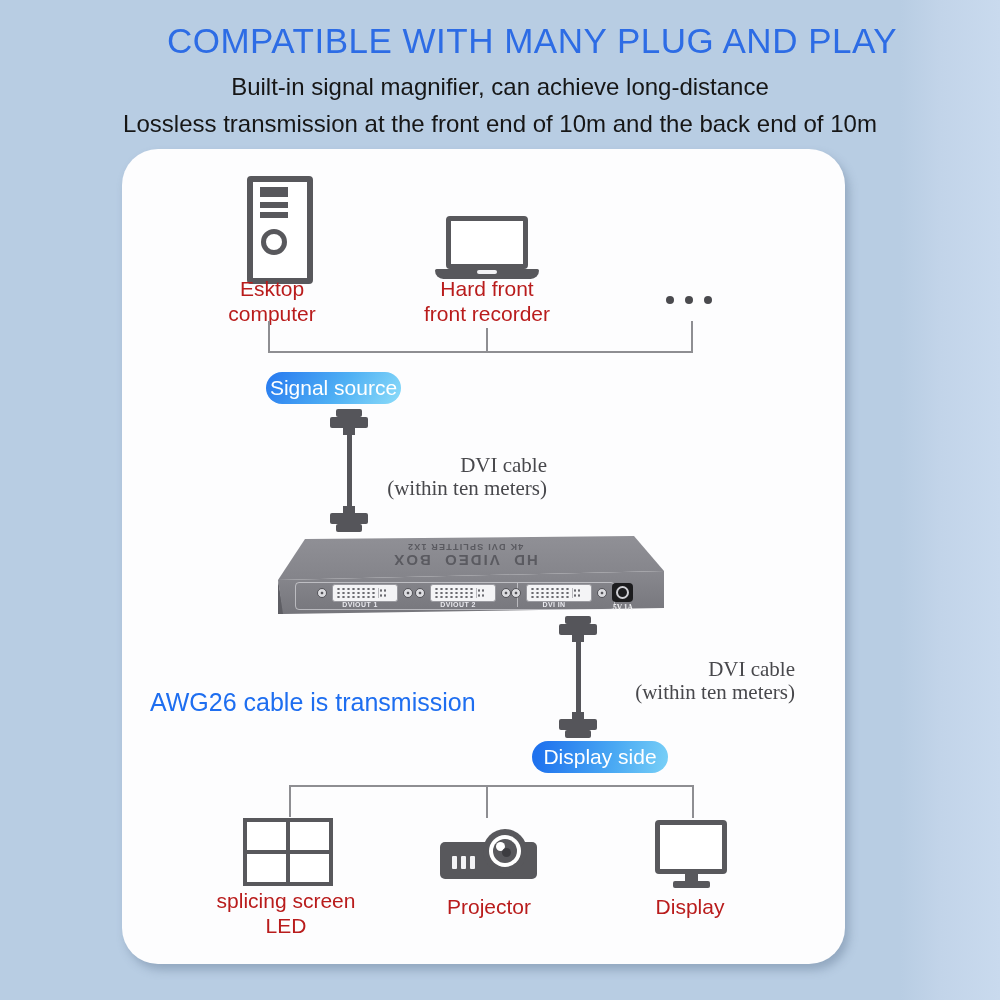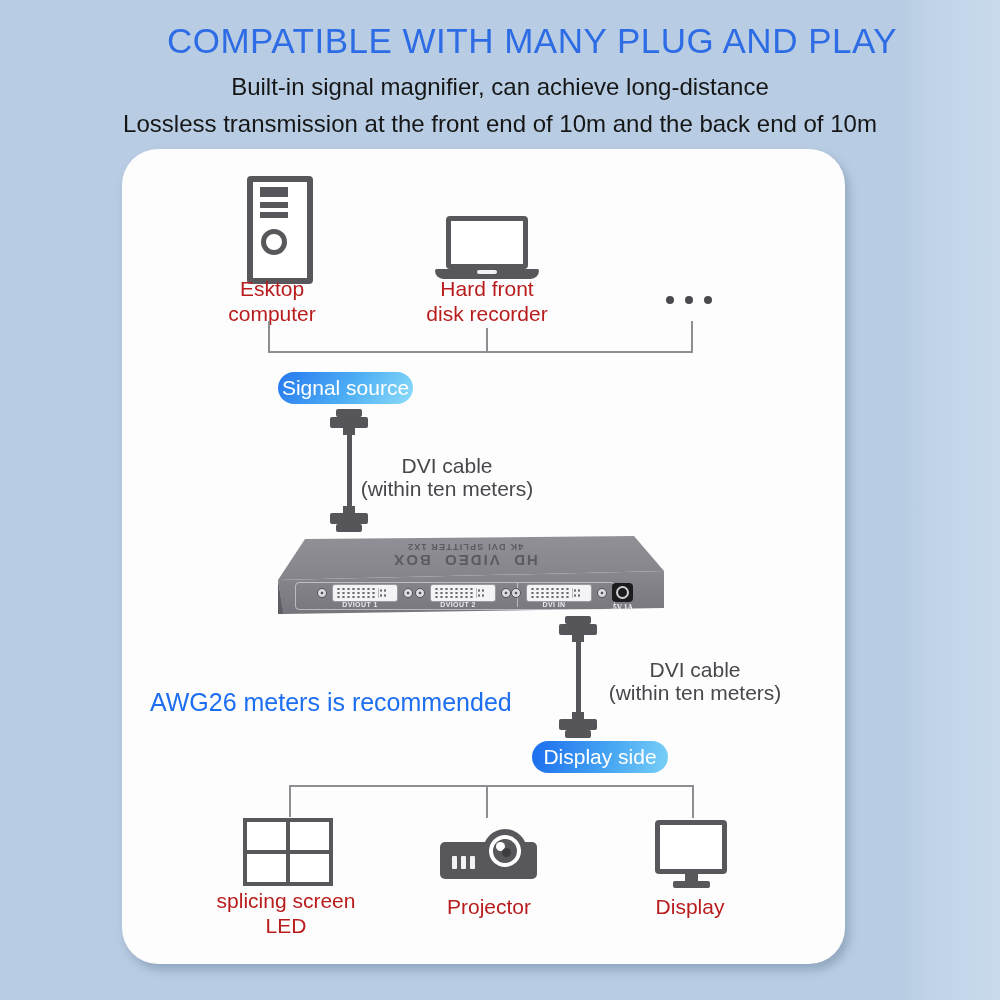--- a/index.html
+++ b/index.html
@@ -18,30 +18,30 @@
   .sub1{top:73px;}
   .sub2{top:110px;}
 
   
   .card{position:absolute;left:122px;top:149px;width:723px;height:815px;
     background:#fdfdfe;border-radius:36px;
     box-shadow:4px 6px 10px rgba(100,122,148,0.45);}
 
   
   .lbl{position:absolute;text-align:center;font-size:21px;color:#b91c1c;line-height:25px;}
-  .cabletxt{position:absolute;text-align:center;font-size:21px;color:#48484c;line-height:23px;}
+  .cabletxt{position:absolute;text-align:right;font-size:21px;color:#48484c;line-height:23px;font-family:Liberation Serif, serif;}
   .note{position:absolute;left:150px;top:688px;font-size:25px;color:#1e6ef0;}
 
   
   .line{position:absolute;background:#8e8e92;}
 
   
   .pill{position:absolute;height:32px;border-radius:16px;color:#ffffff;font-size:21px;
     display:flex;align-items:center;justify-content:center;}
-  .pill1{left:278px;top:372px;width:135px;
+  .pill1{left:266px;top:372px;width:135px;
     background:linear-gradient(125deg,#2a7df0 5%,#4fb0f4 55%,#8cdcf9 100%);}
   .pill2{left:532px;top:741px;width:136px;
     background:linear-gradient(100deg,#1f72ee 5%,#4aa9f3 60%,#79d0f7 100%);}
 
   
   .tower{position:absolute;left:247px;top:176px;width:54px;height:96px;background:#fff;
     border:6px solid #58585c;border-radius:4px;}
   .tower .bar{position:absolute;left:7px;width:28px;background:#58585c;}
   .tower .b1{top:5px;height:10px;}
   .tower .b2{top:20px;height:6px;}
@@ -147,21 +147,21 @@
   <div class="lbl" style="left:202px;top:276px;width:140px;">
     <div>Esktop</div>
     <div>computer</div>
   </div>
 
   <div class="lap-scr"></div>
   <div class="lap-base"></div>
   <div class="lap-notch"></div>
   <div class="lbl" style="left:407px;top:276px;width:160px;">
     <div>Hard front</div>
-    <div>disk recorder</div>
+    <div>front recorder</div>
   </div>
 
   <div class="dots">
     <span></span>
     <span></span>
     <span></span>
   </div>
 
   <div class="line" style="left:268px;top:321px;width:2px;height:32px;"></div>
   <div class="line" style="left:486px;top:328px;width:2px;height:25px;"></div>
@@ -238,21 +238,21 @@
     <div class="wire"></div>
     <div class="neck"></div>
     <div class="shoulder"></div>
     <div class="cap"></div>
   </div>
   <div class="cabletxt" style="left:595px;top:658px;width:200px;">
     <div>DVI cable</div>
     <div>(within ten meters)</div>
   </div>
 
-  <div class="note">AWG26 meters is recommended</div>
+  <div class="note">AWG26 cable is transmission</div>
 
   <div class="pill pill2">Display side</div>
 
   <div class="line" style="left:289px;top:785px;width:2px;height:32px;"></div>
   <div class="line" style="left:486px;top:785px;width:2px;height:33px;"></div>
   <div class="line" style="left:692px;top:785px;width:2px;height:33px;"></div>
   <div class="line" style="left:289px;top:785px;width:405px;height:2px;"></div>
 
   <div class="ledgrid">
     <div class="v"></div>

